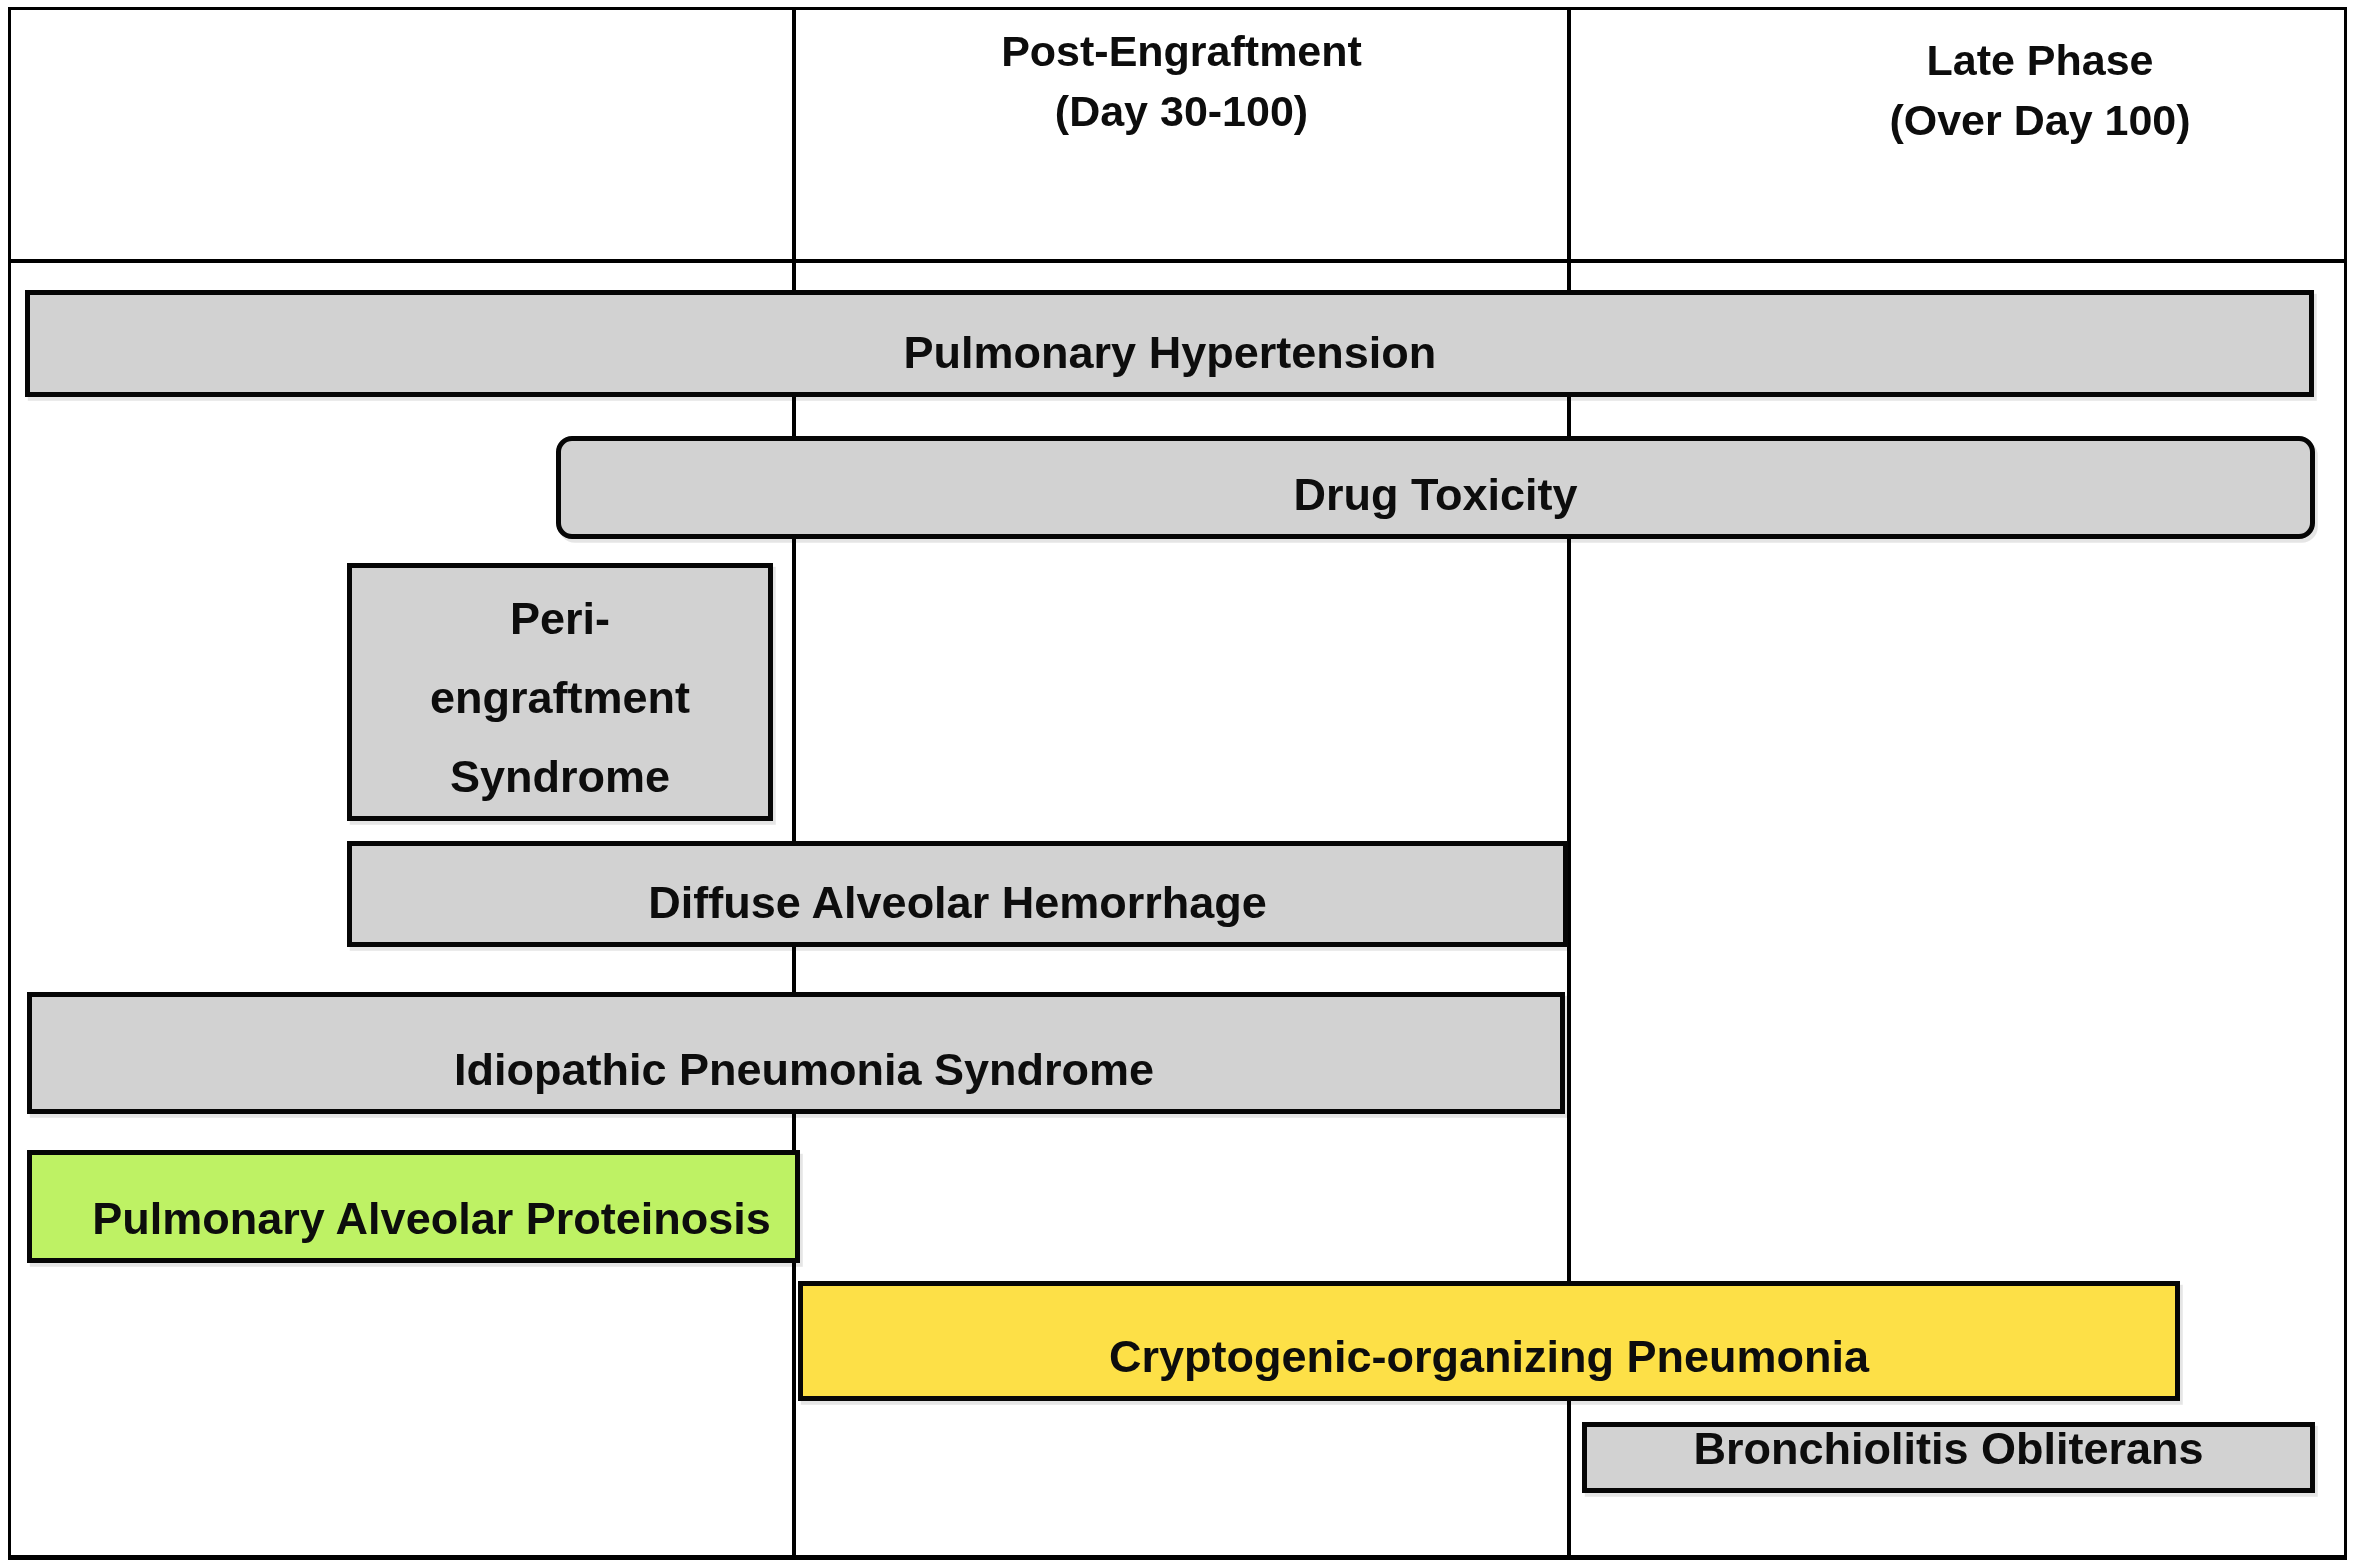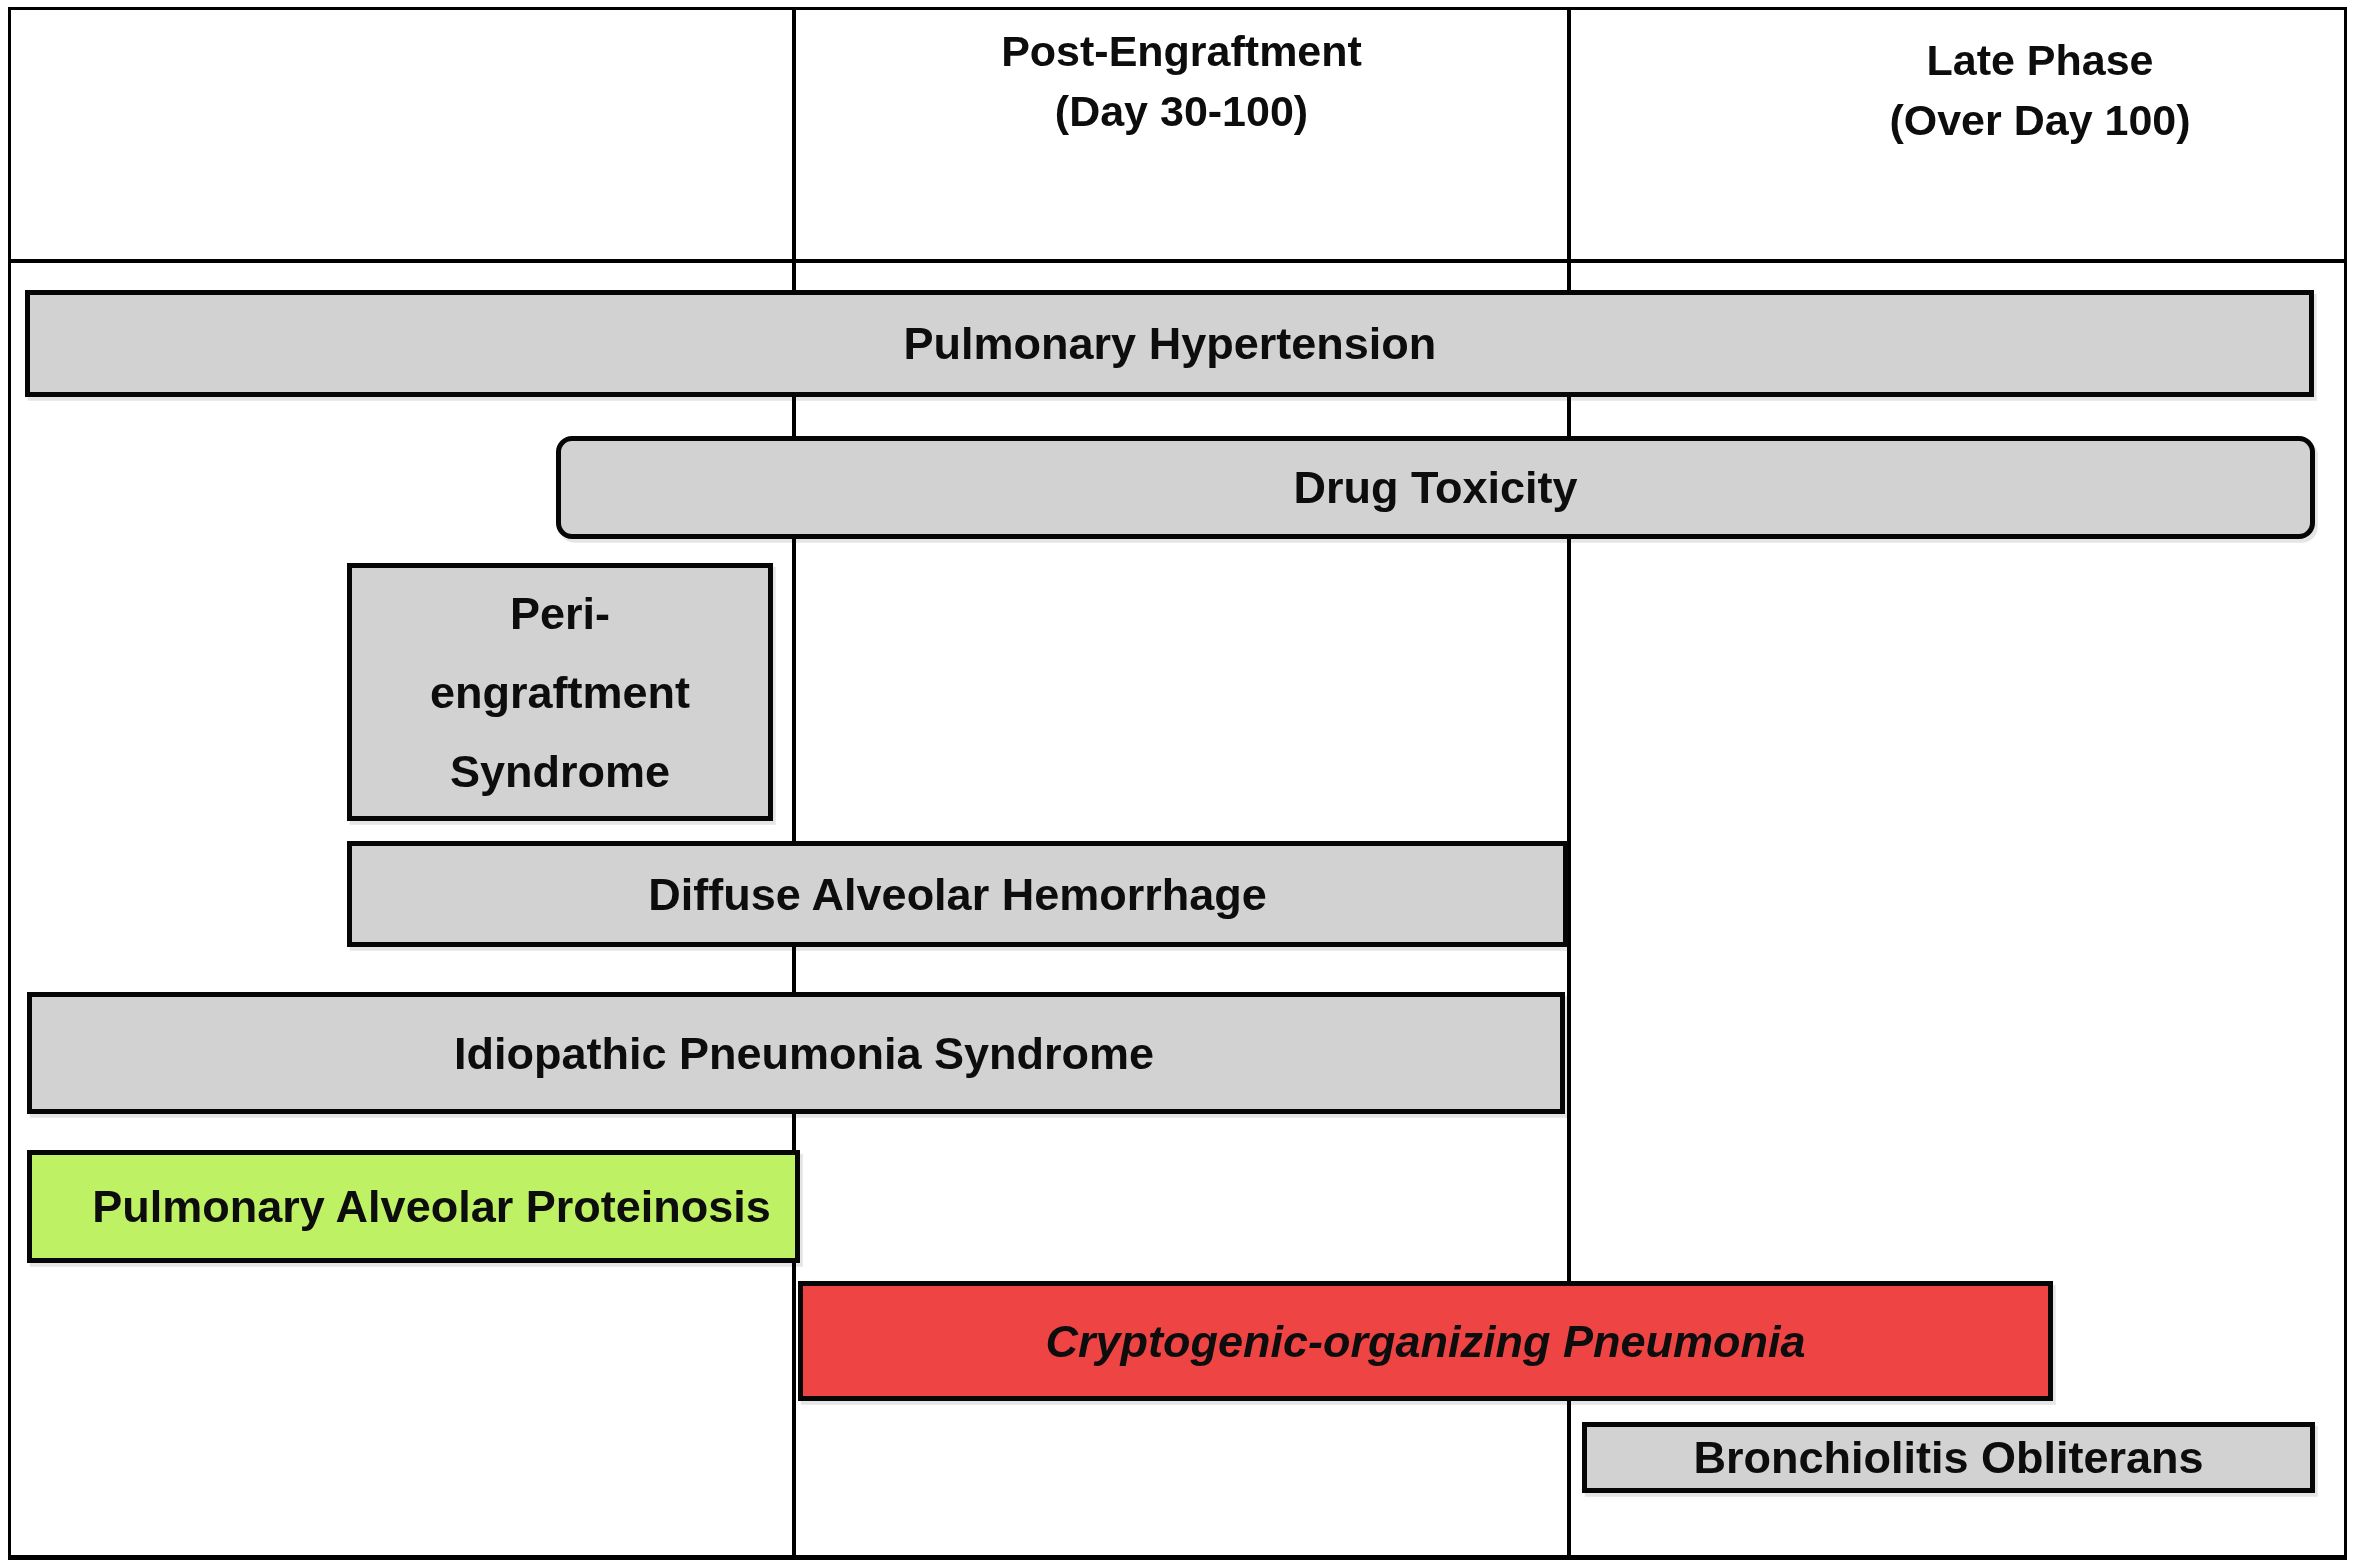--- a/index.html
+++ b/index.html
@@ -25,21 +25,21 @@
     font-weight:700;font-size:43px;line-height:60px;
   }
   .h1{left:7.5px;width:786px;}
   .h2{left:794px;width:775px;}
   .h3{left:1651px;width:778px;margin-top:9px;}
   .bar{
     position:absolute;z-index:2;
     background:#d2d2d2;
     border:5.6px solid #060606;
     box-sizing:border-box;
-    display:flex;flex-direction:column;justify-content:center;align-items:center;
+    display:flex;flex-direction:column;justify-content:flex-end;align-items:center;
     text-align:center;
     color:#0d0d0d;font-weight:700;font-size:45px;
     box-shadow:2.8px 3.8px 0 rgba(0,0,0,0.10);
   }
   .bar .ln{line-height:79px;}
 </style>
 </head>
 <body>
 
 <div class="canvas">
@@ -71,21 +71,21 @@
       </div>
       <div class="bar" style="left: 347px; top: 841px; width: 1221px; height: 106px; background: rgb(210, 210, 210); color: rgb(13, 13, 13);">
         <div class="ln">Diffuse Alveolar Hemorrhage</div>
       </div>
       <div class="bar" style="left: 27px; top: 992px; width: 1538px; height: 122px; background: rgb(210, 210, 210); color: rgb(13, 13, 13); padding-left: 16px;">
         <div class="ln">Idiopathic Pneumonia Syndrome</div>
       </div>
       <div class="bar" style="left: 27px; top: 1150px; width: 773px; height: 113px; background: #bef264; color: rgb(13, 13, 13); padding-left: 36px;">
         <div class="ln">Pulmonary Alveolar Proteinosis</div>
       </div>
-      <div class="bar" style="left: 798px; top: 1281px; width: 1255px; height: 120px; background: #ef4444; color: rgb(13, 13, 13); font-style: italic;">
+      <div class="bar" style="left: 798px; top: 1281px; width: 1382px; height: 120px; background: #fde047; color: rgb(13, 13, 13);">
         <div class="ln">Cryptogenic-organizing Pneumonia</div>
       </div>
       <div class="bar" style="left: 1582px; top: 1422px; width: 733px; height: 71px; background: rgb(210, 210, 210); color: rgb(13, 13, 13);">
         <div class="ln">Bronchiolitis Obliterans</div>
       </div>
     </div>
 </div>
 
 
 </body></html>

